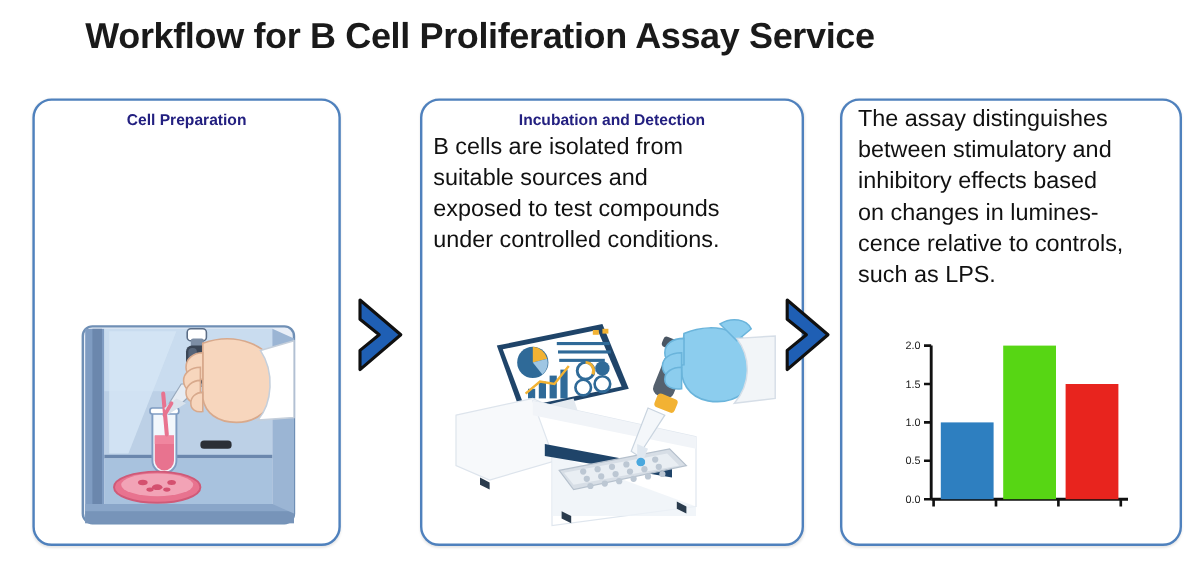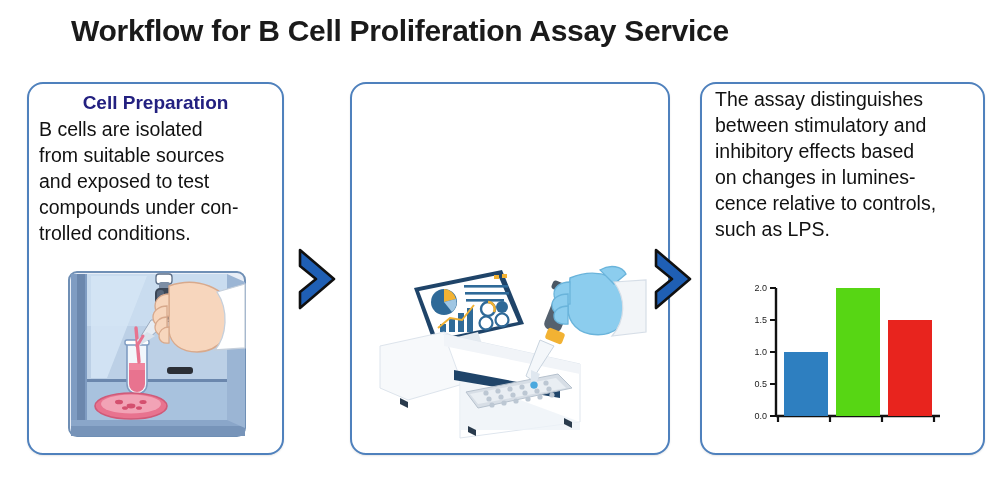--- a/index.html
+++ b/index.html
@@ -38,21 +38,21 @@
     box-sizing: border-box;
     box-shadow: 0 1px 2px rgba(0,0,0,0.10);
     overflow: hidden;
   }
   #panel-cell-preparation { left: 27px;  width: 257px; }
   #panel-incubation       { left: 350px; width: 320px; }
   #panel-data-analysis    { left: 700px; width: 285px; }
 
   .panel-heading {
     text-align: center;
-    font-size: 19px;
+    font-size: 13px;
     font-weight: bold;
     color: #232080;
     margin-top: 8px;
     white-space: nowrap;
   }
   .panel-body {
     font-size: 19.5px;
     line-height: 1.33;
     color: #111111;
     padding: 3px 6px 0 10px;
@@ -101,25 +101,20 @@
     fill: #222222;
   }
 </style>
 </head>
 <body>
 
 <div id="page-title">Workflow for B Cell Proliferation Assay Service</div>
 
 <div class="panel" id="panel-cell-preparation">
   <div class="panel-heading">Cell Preparation</div>
-  <div class="panel-body">B cells are isolated
-from suitable sources
-and exposed to test
-compounds under con-
-trolled conditions.</div>
 
   <svg id="illus-cell-prep" viewBox="0 0 214 178" xmlns="http://www.w3.org/2000/svg">
 
     <rect x="18" y="6" width="176" height="164" rx="8" fill="#e8eef7" stroke="#6f8fb5" stroke-width="2"></rect>
 
     <rect x="20" y="8" width="16" height="160" fill="#7f9cc2"></rect>
     <rect x="26" y="8" width="8" height="160" fill="#6b87ad"></rect>
 
     <rect x="36" y="8" width="140" height="108" fill="#bcd0e6"></rect>
     <rect x="36" y="8" width="140" height="52" fill="#c9dcef"></rect>
@@ -176,20 +171,25 @@
       <ellipse cx="88" cy="142" rx="3" ry="1.8" fill="#d4506f"></ellipse>
     </g>
   </svg>
 </div>
 
 <svg class="arrow-chevron" id="arrow-1" viewBox="0 0 44 62" xmlns="http://www.w3.org/2000/svg">
   <polygon points="4,2 38,31 4,60 4,44 20,31 4,18" fill="#1f5fb4" stroke="#101010" stroke-width="2.6" stroke-linejoin="round"></polygon>
 </svg>
 
 <div class="panel" id="panel-incubation">
+  <div class="panel-heading">Incubation and Detection</div>
+  <div class="panel-body">B cells are isolated from
+suitable sources and
+exposed to test compounds
+under controlled conditions.</div>
 
   <svg id="illus-incubation" viewBox="0 0 276 190" xmlns="http://www.w3.org/2000/svg">
 
     <g>
       <polygon points="40,36 128,18 150,72 60,92" fill="#1f4469"></polygon>
       <polygon points="45,39 124,23 144,70 63,87" fill="#ffffff"></polygon>
 
       <circle cx="70" cy="50" r="13" fill="#2f6a98"></circle>
       <path d="M70 50 L70 37 A13 13 0 0 1 82 47 Z" fill="#f2b233"></path>
       <path d="M70 50 L82 47 A13 13 0 0 1 78 60 Z" fill="#9fc6e3"></path>

